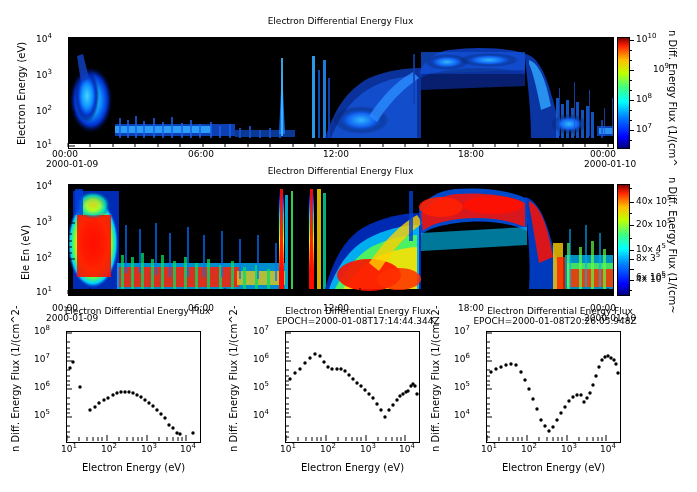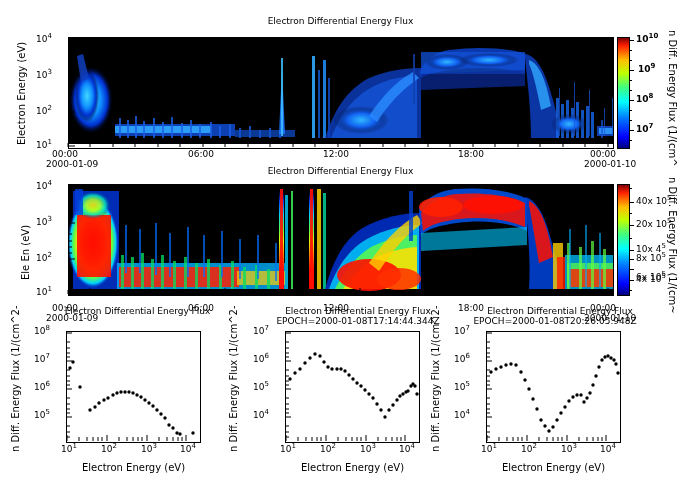--- a/index.html
+++ b/index.html
@@ -149,34 +149,34 @@
     <div class="tk abs" style="left:522px;top:0;">00:00</div>
     <div class="tk abs" style="left:-22px;top:10px;">2000-01-09</div>
     <div class="tk abs" style="left:516px;top:10px;">2000-01-10</div>
   </div>
 
   <div class="abs cbar" style="left:617px;top:37px;width:11px;height:110px;
        background:linear-gradient(to top,
          #00007f 0%, #0000ff 10%, #0080ff 28%, #00ffff 42%,
          #40ff80 55%, #bfff00 68%, #ffbf00 80%, #ff2000 93%, #7f0000 100%);">
   </div>
-  <div class="abs" style="left:629px;top:33px;width:40px;height:120px;font-weight:bold;">
+  <div class="abs" style="left:629px;top:33px;width:40px;height:120px;">
     <div class="tickm" style="left:0;top:7px;width:5px;height:1px;"></div>
     <div class="tickm" style="left:0;top:37px;width:5px;height:1px;"></div>
     <div class="tickm" style="left:0;top:67px;width:5px;height:1px;"></div>
     <div class="tickm" style="left:0;top:97px;width:5px;height:1px;"></div>
     <div class="tickm" style="left:0;top:17px;width:3px;height:1px;"></div>
     <div class="tickm" style="left:0;top:27px;width:3px;height:1px;"></div>
     <div class="tickm" style="left:0;top:47px;width:3px;height:1px;"></div>
     <div class="tickm" style="left:0;top:57px;width:3px;height:1px;"></div>
     <div class="tickm" style="left:0;top:77px;width:3px;height:1px;"></div>
     <div class="tickm" style="left:0;top:87px;width:3px;height:1px;"></div>
     <div class="tickm" style="left:0;top:107px;width:3px;height:1px;"></div>
     <div class="tk abs" style="left:7px;top:1px;">10<sup>10</sup></div>
-    <div class="tk abs" style="left:9px;top:31px;">10<sup>9</sup></div>
+    <div class="tk abs" style="left:24px;top:31px;">10<sup>9</sup></div>
     <div class="tk abs" style="left:7px;top:61px;">10<sup>8</sup></div>
     <div class="tk abs" style="left:7px;top:91px;">10<sup>7</sup></div>
   </div>
   <div class="abs" style="left:678px;top:30px;">
     <div class="vlbl" style="transform:rotate(90deg);">n Diff. Energy Flux (1/(cm^</div>
   </div>
 
   <div class="abs ttl" style="left:68px;top:166px;width:545px;">Electron Differential Energy Flux</div>
 
   <div class="abs" style="left:20px;top:280px;">
@@ -333,21 +333,21 @@
     <div class="tickm" style="left:0;top:79px;width:5px;height:1px;"></div>
     <div class="tickm" style="left:0;top:89px;width:5px;height:1px;"></div>
     <div class="tickm" style="left:0;top:100px;width:5px;height:1px;"></div>
     <div class="tickm" style="left:0;top:8px;width:3px;height:1px;"></div>
     <div class="tickm" style="left:0;top:33px;width:3px;height:1px;"></div>
     <div class="tickm" style="left:0;top:58px;width:3px;height:1px;"></div>
     <div class="tickm" style="left:0;top:110px;width:3px;height:1px;"></div>
     <div class="tk abs" style="left:7px;top:16px;"><span>40x 10</span><sup>5</sup></div>
     <div class="tk abs" style="left:7px;top:39px;"><span>20x 10</span><sup>5</sup></div>
     <div class="tk abs" style="left:7px;top:64px;"><span>10x 4</span><sup>5</sup></div>
-    <div class="tk abs" style="left:7px;top:73px;"><span>8x 10</span><sup>5</sup></div>
+    <div class="tk abs" style="left:7px;top:73px;"><span>8x 3</span><sup>5</sup></div>
     <div class="tk abs" style="left:7px;top:92px;"><span>6x 10</span><sup>5</sup></div>
     <div class="tk abs" style="left:7px;top:94px;"><span>4x 10</span><sup>5</sup></div>
   </div>
   <div class="abs" style="left:678px;top:177px;">
     <div class="vlbl" style="transform:rotate(90deg);">n Diff. Energy Flux (1/(cm~</div>
   </div>
 
   <div class="abs ttl" style="left:30px;top:306px;width:215px;">Electron Differential Energy Flux</div>
   <div class="abs" style="left:10px;top:452px;">
     <div class="vlbl" style="transform:rotate(-90deg);">n Diff. Energy Flux (1/(cm^2-</div>

